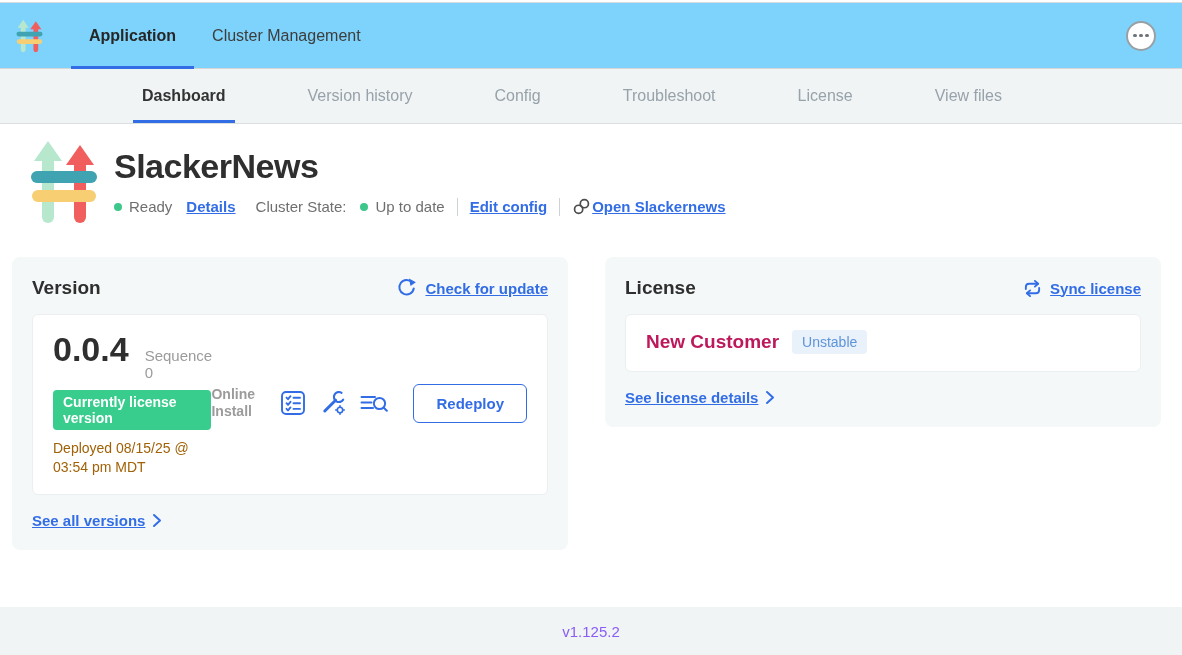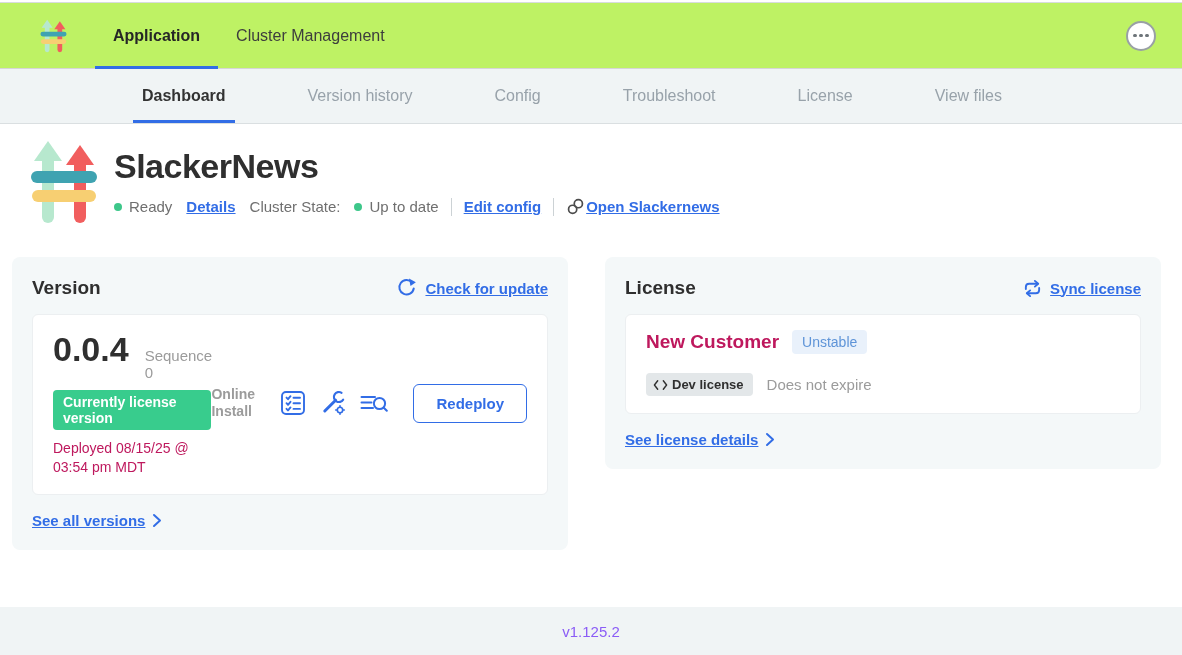--- a/index.html
+++ b/index.html
@@ -11,25 +11,25 @@
     display: flex;
     flex-direction: column;
     overflow: hidden;
     position: relative;
   }
   .topline { height: 3px; background: #ffffff; border-bottom: 1px solid #d8dcde; }
 
   
   .main-header {
     height: 66px;
-    background: #bef264;
+    background: #7dd3fc;
     border-bottom: 1px solid #d6d6d6;
     display: flex;
     align-items: stretch;
-    padding: 0 26px 0 40px;
+    padding: 0 26px 0 16px;
   }
   .logo-small { align-self: center; margin-right: 28px; display: flex; }
   .app-tabs { display: flex; }
   .tab {
     display: flex; align-items: center;
     padding: 0 18px;
     font-size: 16px; color: #3d3d3d; font-weight: 500;
     position: relative; cursor: pointer;
   }
   .tab.active { color: #262626; font-weight: 700; }
@@ -100,21 +100,21 @@
   .version-left { flex: 1; min-width: 0; }
   .version-toprow { display: flex; align-items: baseline; gap: 16px; }
   .version-number { font-size: 34px; font-weight: 800; color: #2f2f2f; }
   .sequence { font-size: 15px; color: #9b9b9b; }
   .deployed-badge {
     display: inline-block; margin-top: 9px;
     background: #38cc8d; color: #fff;
     font-size: 14px; font-weight: 700;
     padding: 4px 10px; border-radius: 4px;
   }
-  .deployed-at { margin-top: 9px; font-size: 14px; color: #be185d; max-width: 228px; line-height: 1.35; }
+  .deployed-at { margin-top: 9px; font-size: 14px; color: #a16207; max-width: 228px; line-height: 1.35; }
   .version-right { display: flex; align-items: center; gap: 15px; }
   .install-type { width: 54px; font-size: 14px; font-weight: 700; color: #9b9b9b; line-height: 1.25; }
   .action-icons { display: flex; align-items: center; gap: 14px; }
   .icon-btn { display: flex; cursor: pointer; }
   .redeploy-btn {
     margin-left: 10px;
     background: #fff; border: 1px solid #326de6; border-radius: 6px;
     color: #326de6; font-weight: 700; font-size: 15px;
     font-family: "Liberation Sans", sans-serif;
     padding: 10px 22px; cursor: pointer;
@@ -213,21 +213,21 @@
     <svg width="68" height="86" viewBox="0 0 66 86">
         <use href="#slacker-logo"></use>
       </svg>
   </span>
   <div class="hero-text">
     <h1 class="page-title">SlackerNews</h1>
     <div class="status-row">
       <span class="status-dot"></span>
       <span class="gap-s">Ready</span>
       <a class="lnk gap-s">Details</a>
-      <span class="gap-s" style="">Cluster State:</span>
+      <span class="gap-s" style="margin-left:6px">Cluster State:</span>
       <span class="status-dot"></span>
       <span>Up to date</span>
       <span class="v-divider"></span>
       <a class="lnk">Edit config</a>
       <span class="v-divider"></span>
       <a class="lnk open-app">
         <svg width="19" height="19" viewBox="0 0 20 20" fill="none" stroke="#4c4c4c" stroke-width="1.8">
           <circle cx="7" cy="13" r="4.3"></circle>
             <circle cx="13" cy="7" r="4.3"></circle>
         </svg>
@@ -319,30 +319,20 @@
         </svg>
         <a class="lnk">Sync license</a>
       </span>
     </div>
 
     <div class="inner-card">
       <div class="customer-row">
         <span class="customer-name">New Customer</span>
         <span class="channel-badge">Unstable</span>
       </div>
-      <div class="license-meta">
-        <span class="dev-badge">
-          <svg width="15" height="12" viewBox="0 0 16 12" fill="none" stroke="#2f2f2f" stroke-width="1.5" stroke-linecap="round" stroke-linejoin="round">
-            <polyline points="5,1.5 1.5,6 5,10.5"></polyline>
-            <polyline points="11,1.5 14.5,6 11,10.5"></polyline>
-          </svg>
-          <span>Dev license</span>
-        </span>
-        <span class="expiry">Does not expire</span>
-      </div>
     </div>
 
     <a class="see-link">
       <span>See license details</span>
       <svg width="10" height="15" viewBox="0 0 10 15" fill="none" stroke="#326de6" stroke-width="2" stroke-linecap="round" stroke-linejoin="round">
           <polyline points="2,2 8,7.5 2,13"></polyline>
         </svg>
     </a>
   </div>
 

